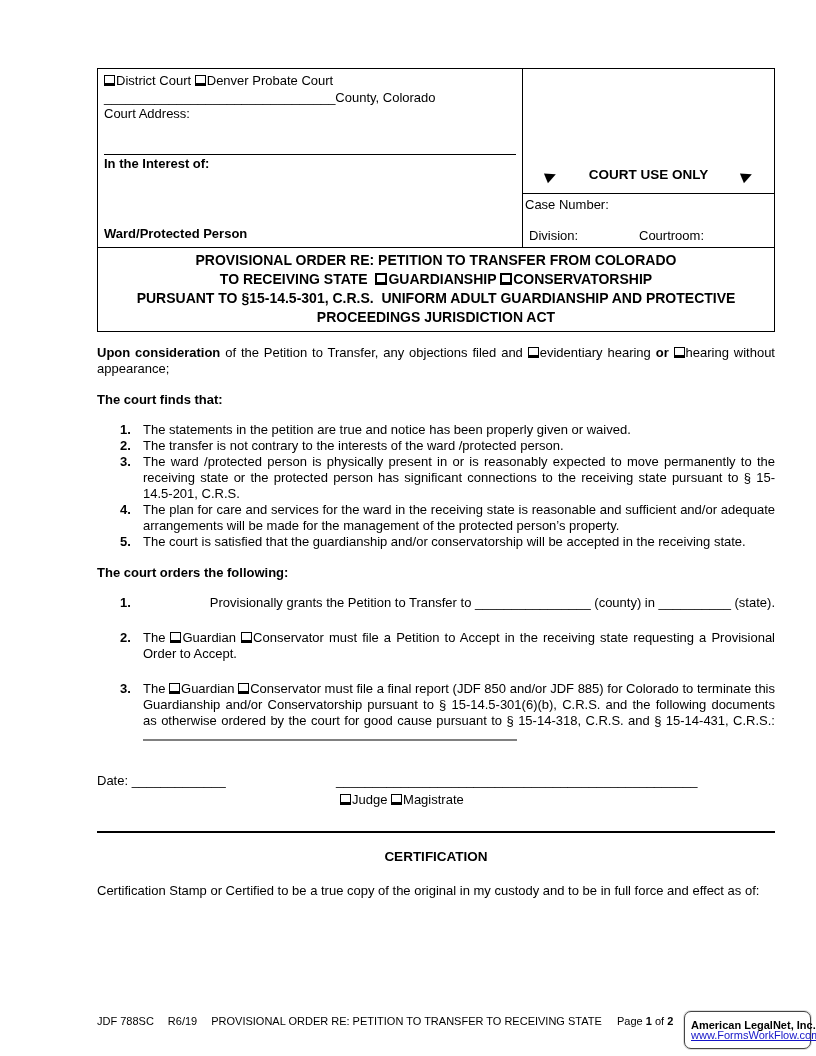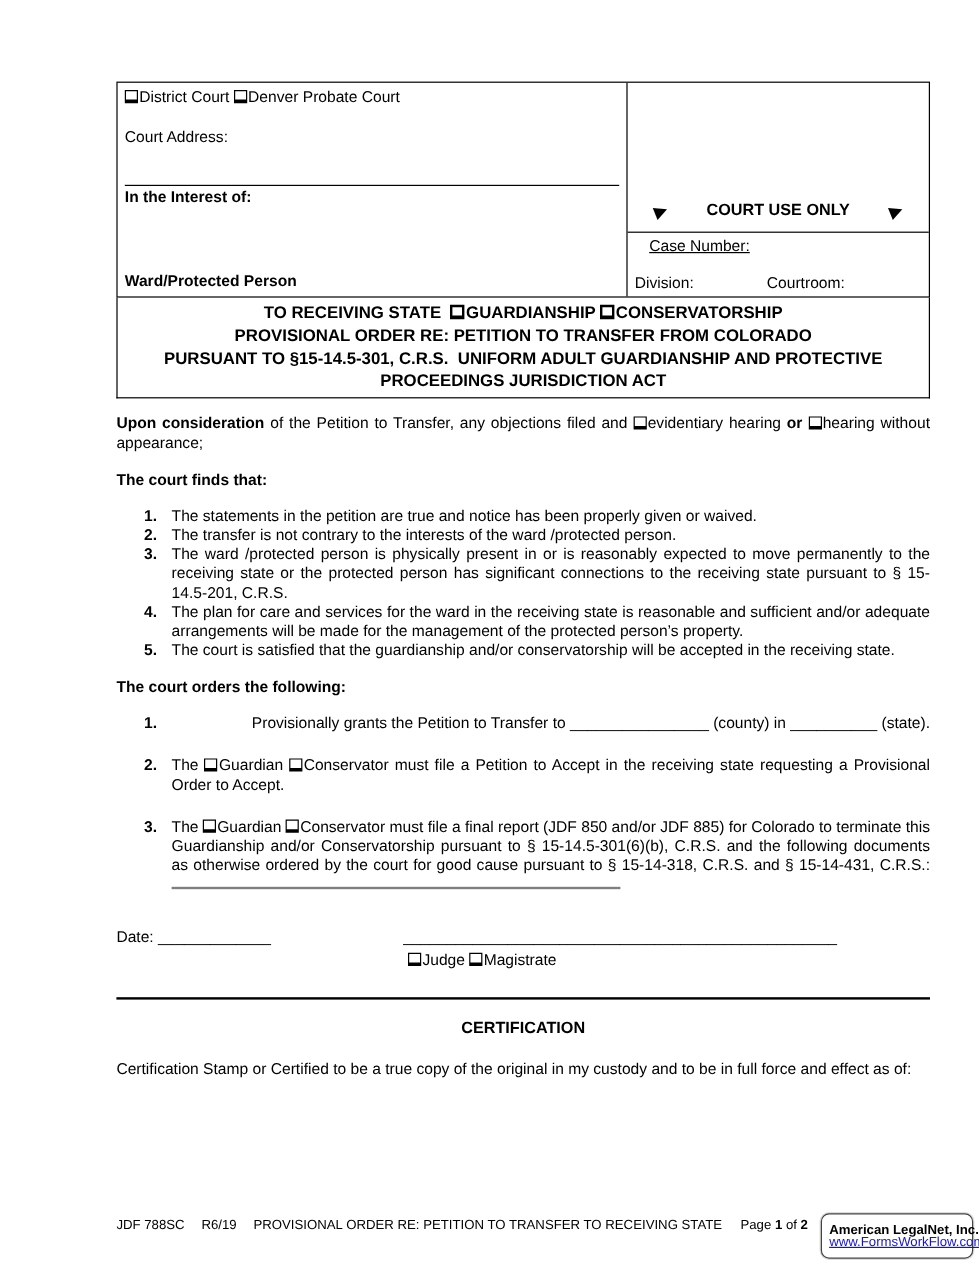--- a/index.html
+++ b/index.html
@@ -20,21 +20,21 @@
   .cap-row2 { position:absolute; top:21px; left:6px; white-space:nowrap; }
   .cap-row3 { position:absolute; top:37px; left:6px; }
   .cap-divider { position:absolute; top:85px; left:6px; right:6px; border-top:1px solid #000; }
   .cap-interest { position:absolute; top:87px; left:6px; font-weight:bold; }
   .cap-ward { position:absolute; bottom:5px; left:6px; font-weight:bold; }
 
   .cuo-row { position:absolute; top:98px; left:0; right:0; display:flex; align-items:center; padding:0 22px; }
   .cuo-text { flex:1; text-align:center; font-weight:bold; font-size:13.5px; }
   .tri { display:inline-block; transform:rotate(-22deg); font-size:14px; line-height:14px; }
   .cuo-line { position:absolute; top:124px; left:0; right:0; border-top:1px solid #000; }
-  .case-label { position:absolute; top:128px; left:18px;text-decoration:underline; }
+  .case-label { position:absolute; top:128px; left:2px; }
   .division-row { position:absolute; bottom:3px; left:6px; right:6px; }
   .courtroom-label { position:absolute; left:110px; }
 
   
   .title-box {
     border:1px solid #000; border-top:none; text-align:center;
     font-weight:bold; font-size:14px; line-height:19px; padding:3px 10px 4px;
   }
 
   
@@ -95,20 +95,21 @@
 </style>
 </head>
 <body>
 
 <div class="page">
   <div class="content">
 
     <div class="caption-box">
       <div class="cap-left">
         <div class="cap-row1"><span class="cb"></span><span>District Court</span> <span class="cb"></span><span>Denver Probate Court</span></div>
+        <div class="cap-row2"><span class="blank">________________________________</span><span>County, Colorado</span></div>
         <div class="cap-row3">Court Address:</div>
         <div class="cap-divider"></div>
         <div class="cap-interest">In the Interest of:</div>
         <div class="cap-ward">Ward/Protected Person</div>
       </div>
       <div class="cap-right">
         <div class="cuo-row">
           <span class="tri">▶</span>
           <span class="cuo-text">COURT USE ONLY</span>
           <span class="tri">▶</span>
@@ -116,22 +117,22 @@
         <div class="cuo-line"></div>
         <div class="case-label">Case Number:</div>
         <div class="division-row">
           <span>Division:</span>
           <span class="courtroom-label">Courtroom:</span>
         </div>
       </div>
     </div>
 
     <div class="title-box">
+      <div>PROVISIONAL ORDER RE: PETITION TO TRANSFER FROM COLORADO</div>
       <div><span>TO RECEIVING STATE&nbsp; </span><span class="cb cb-bold"></span><span>GUARDIANSHIP</span> <span class="cb cb-bold"></span><span>CONSERVATORSHIP</span></div>
-      <div>PROVISIONAL ORDER RE: PETITION TO TRANSFER FROM COLORADO</div>
       <div>PURSUANT TO §15-14.5-301, C.R.S.&nbsp; UNIFORM ADULT GUARDIANSHIP AND PROTECTIVE</div>
       <div>PROCEEDINGS JURISDICTION ACT</div>
     </div>
 
     <div class="para intro"><span class="b">Upon consideration</span><span> of the Petition to Transfer, any objections filed and </span><span class="cb"></span><span>evidentiary hearing </span><span class="b">or</span><span> </span><span class="cb"></span><span>hearing without appearance;</span></div>
 
     <div class="sec-head">The court finds that:</div>
     <div class="numlist">
       <div class="li">
           <span class="num">1.</span>

